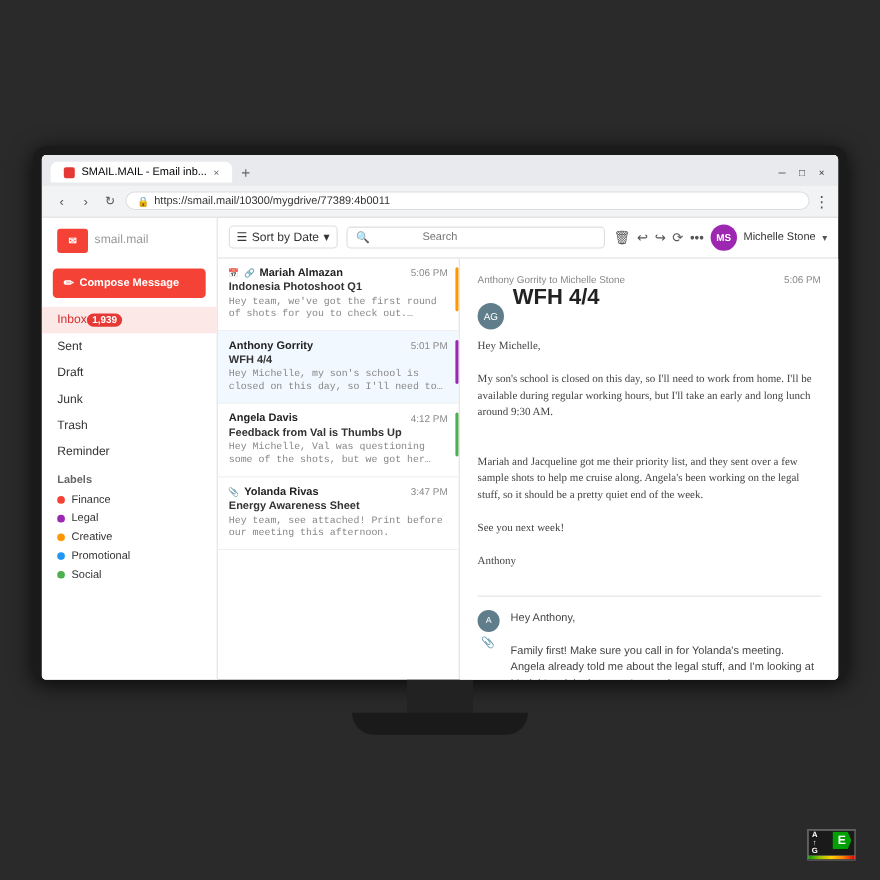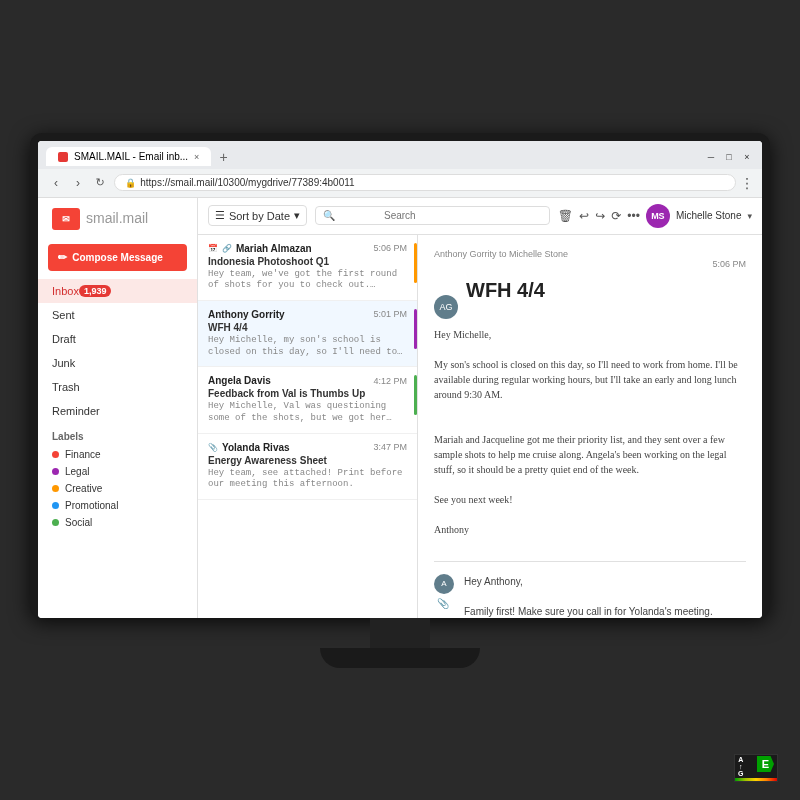--- a/index.html
+++ b/index.html
@@ -178,21 +178,21 @@
       border-radius: 3px;
       display: flex;
       align-items: center;
       justify-content: center;
       color: white;
       font-size: 9px;
       font-weight: bold;
     }
 
     .logo-text {
-      font-size: 14px;
+      font-size: 11px;
       color: #999;
       line-height: 1.2;
     }
 
     .compose-btn {
       margin: 4px 10px 8px;
       background: #f44336;
       color: white;
       border: none;
       border-radius: 4px;
@@ -417,21 +417,21 @@
     .email-detail {
       flex: 1;
       padding: 14px 16px;
       overflow-y: auto;
       background: #fff;
     }
 
     .detail-from {
       font-size: 9px;
       color: #888;
-      margin-bottom: 20px;
+      margin-bottom: 0;
     }
 
     .detail-subject {
       font-size: 20px;
       font-weight: bold;
       color: #222;
       margin-bottom: 10px;
     }
 
     .detail-body {

